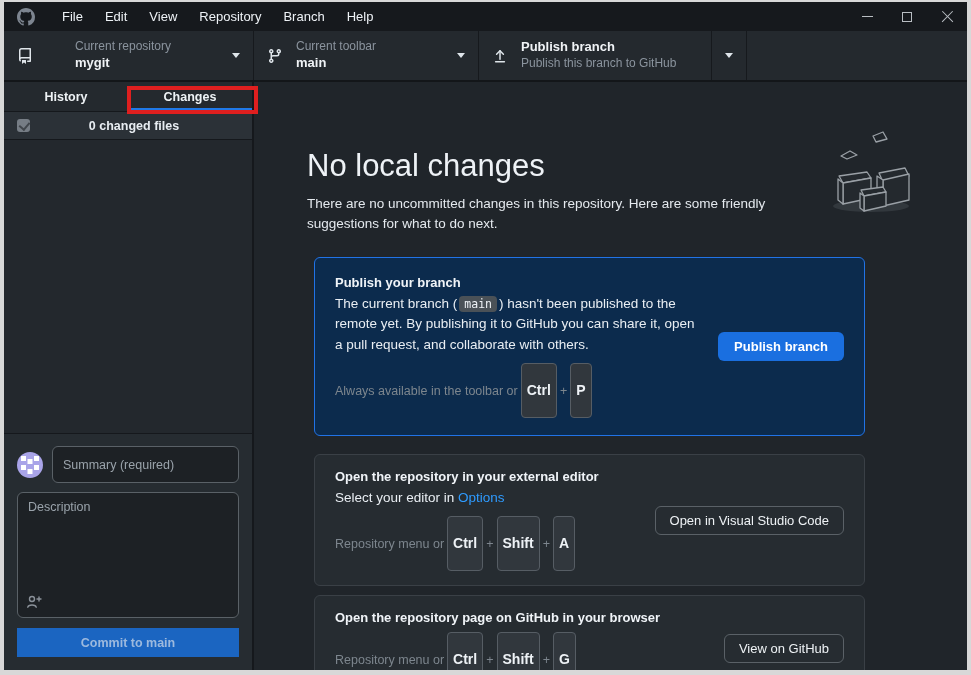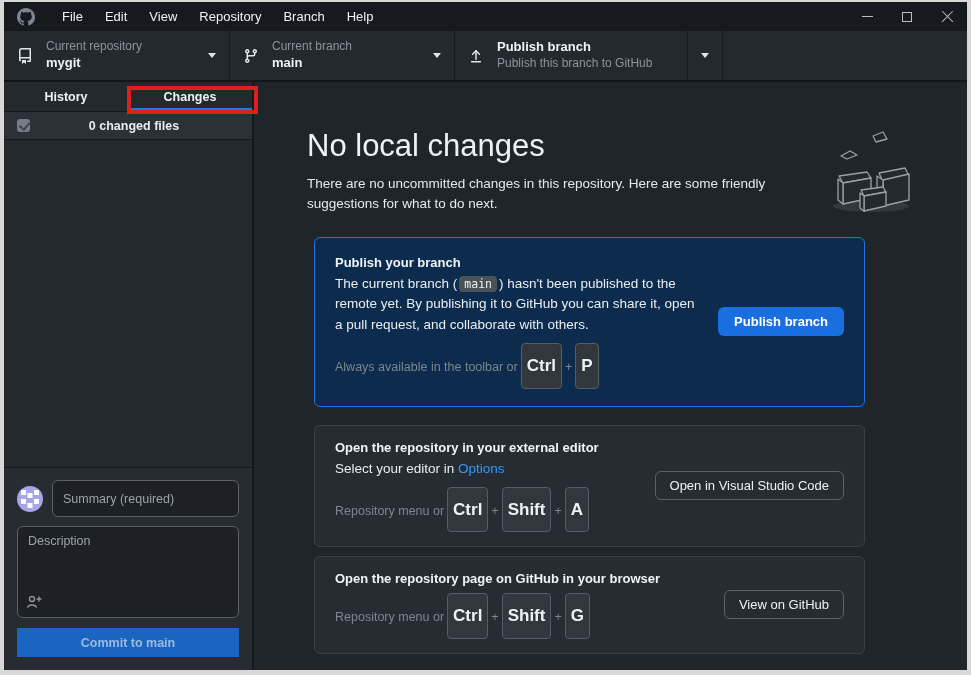--- a/index.html
+++ b/index.html
@@ -33,21 +33,21 @@
     content:""; position:absolute; left:-1px; top:6px; width:15px; height:1.3px; background:#b9bec3;
   }
   .wc-close i::before { transform:rotate(45deg); }
   .wc-close i::after  { transform:rotate(-45deg); }
   
   .toolbar { height:51px; flex:none; display:flex; background:#22272c; border-bottom:2px solid #131619; }
   .tb-sec {
     background:#24292e; border-right:1px solid #16191d;
     display:flex; align-items:center; padding:0 13px; height:100%;
   }
-  .tb-repo { width:226px; }
+  .tb-repo { width:250px;gap:29px; }
   .tb-branch { width:225px; }
   .tb-publish { width:233px; }
   .tb-drop { width:35px; justify-content:center; padding:0; }
   .tb-fill { flex:1; background:#24292e; border-right:none; }
   .tb-icon { width:16px; height:16px; margin-right:13px; flex:none; }
   .tb-text { line-height:1.3; }
   .tb-label { font-size:12px; color:#8b949e; }
   .tb-value { font-size:13px; font-weight:bold; color:#f0f3f6; }
   .chev { width:0; height:0; border-left:4.5px solid transparent; border-right:4.5px solid transparent; border-top:5px solid #dfe5ea; }
   .tb-chev { margin-left:auto; }
@@ -77,53 +77,53 @@
   }
   .sb-spacer { flex:1; background:#23282d; }
   .commit-box { flex:none; background:#262c31; border-top:1px solid #15181c; padding:12px 13px 13px; }
   .commit-row { display:flex; align-items:center; gap:9px; margin-bottom:9px; }
   .avatar { width:26px; height:26px; border-radius:50%; flex:none; overflow:hidden; }
   .summary-input {
     flex:1; height:37px; min-width:0; background:#1d2125; border:1px solid #5a6167; border-radius:6px;
     color:#e8edf2; padding:0 10px; font-size:12.5px; font-family:inherit; outline:none;
   }
   .summary-input::placeholder { color:#9aa3ab; }
-  .desc-box { position:relative; height:92px; background:#1d2125; border:1px solid #5a6167; border-radius:6px; margin-bottom:10px; }
+  .desc-box { position:relative; height:126px; background:#1d2125; border:1px solid #5a6167; border-radius:6px; margin-bottom:10px; }
   .desc-input {
     width:100%; height:72px; background:transparent; border:none; resize:none; outline:none;
     color:#e8edf2; padding:7px 10px; font-size:12.5px; font-family:inherit;
   }
   .desc-input::placeholder { color:#9aa3ab; }
   .person-add { position:absolute; left:8px; bottom:7px; }
   .commit-btn {
     width:100%; height:29px; background:#1b65c1; border:none; border-radius:0;
     color:#9cb9de; font-size:12.5px; font-weight:600; font-family:inherit;
   }
   
   .main { flex:1; background:#20252a; position:relative; padding:46px 0 0 53px; overflow:hidden; }
-  .main-title { font-size:31px; font-weight:300; color:#eef2f6; margin-bottom:10px; }
+  .main-title { font-size:31px; font-weight:300; color:#eef2f6; margin-bottom:10px;margin-top:20px; }
   .main-sub { font-size:13.5px; color:#e4e9ee; max-width:515px; line-height:1.5; }
   .illustration { position:absolute; top:46px; right:50px; }
   .panels { margin:22px 0 0 7px; width:551px; display:flex; flex-direction:column; gap:9px; }
   .panel-blue {
     background:#0c2b4d; border:1.5px solid #2173e6; border-radius:6px;
     padding:17px 20px; display:flex; align-items:center; gap:14px; margin-bottom:9px;
   }
   .panel-gray {
     background:#262c31; border:1px solid #3a4046; border-radius:6px;
     padding:14px 20px; display:flex; align-items:center; justify-content:space-between; 
   }
   .panel-text { flex:1; min-width:0; }
   .panel-title { font-size:13px; font-weight:bold; color:#f0f4f8; margin-bottom:4px; }
   .panel-body { font-size:13.5px; color:#e9eef3; line-height:1.55; max-width:460px; }
   .panel-line { font-size:13.5px; color:#e9eef3; line-height:1.55; }
   .panel-hint { margin-top:7px; font-size:12.5px; color:#7d868e; line-height:1.6; }
   kbd {
     display:inline-block; background:#31373d; border:1px solid #565d64; border-radius:4px;
-    padding:9px 5px; font-size:17px; font-weight:bold; color:#eef2f6; font-family:inherit;
+    padding:16px 5px; font-size:14px; font-weight:bold; color:#eef2f6; font-family:inherit;
     margin:0 3px; line-height:1.5;
   }
   .plus { color:#7d868e; }
   .code-chip {
     font-family:"DejaVu Sans Mono", monospace; font-size:11.5px; background:#4a5157;
     border-radius:4px; padding:1px 5px; color:#eef2f6; margin:0 2px;
   }
   .btn-primary {
     background:#1a6fe0; color:#ffffff; font-weight:bold; font-size:13px; font-family:inherit;
     border:none; border-radius:6px; padding:7px 16px; white-space:nowrap; flex:none;
@@ -176,21 +176,21 @@
         <div class="tb-label">Current repository</div>
         <div class="tb-value">mygit</div>
       </div>
       <span class="chev tb-chev"></span>
     </div>
     <div class="tb-sec tb-branch">
       <svg class="tb-icon" viewBox="0 0 16 16">
         <path fill="#dfe5ea" d="M9.5 3.25a2.25 2.25 0 1 1 3 2.122V6A2.5 2.5 0 0 1 10 8.5H6a1 1 0 0 0-1 1v1.128a2.251 2.251 0 1 1-1.5 0V5.372a2.25 2.25 0 1 1 1.5 0v1.836A2.493 2.493 0 0 1 6 7h4a1 1 0 0 0 1-1v-.628a2.25 2.25 0 0 1-1.5-2.122ZM4.25 12a.75.75 0 1 0 0 1.5.75.75 0 0 0 0-1.5ZM3.5 3.25a.75.75 0 1 0 1.5 0 .75.75 0 0 0-1.5 0Zm8.25-.75a.75.75 0 1 0 0 1.5.75.75 0 0 0 0-1.5Z"></path>
       </svg>
       <div class="tb-text">
-        <div class="tb-label">Current branch</div>
+        <div class="tb-label">Current toolbar</div>
         <div class="tb-value">main</div>
       </div>
       <span class="chev tb-chev"></span>
     </div>
     <div class="tb-sec tb-publish">
       <svg class="tb-icon" viewBox="0 0 16 16">
         <g stroke="#dfe5ea" stroke-width="1.5" fill="none" stroke-linecap="round" stroke-linejoin="round">
           <path d="M8 11.2V2.8"></path>
             <path d="M4.6 6.2 8 2.8l3.4 3.4"></path>
             <path d="M3.6 13.7h8.8"></path>

